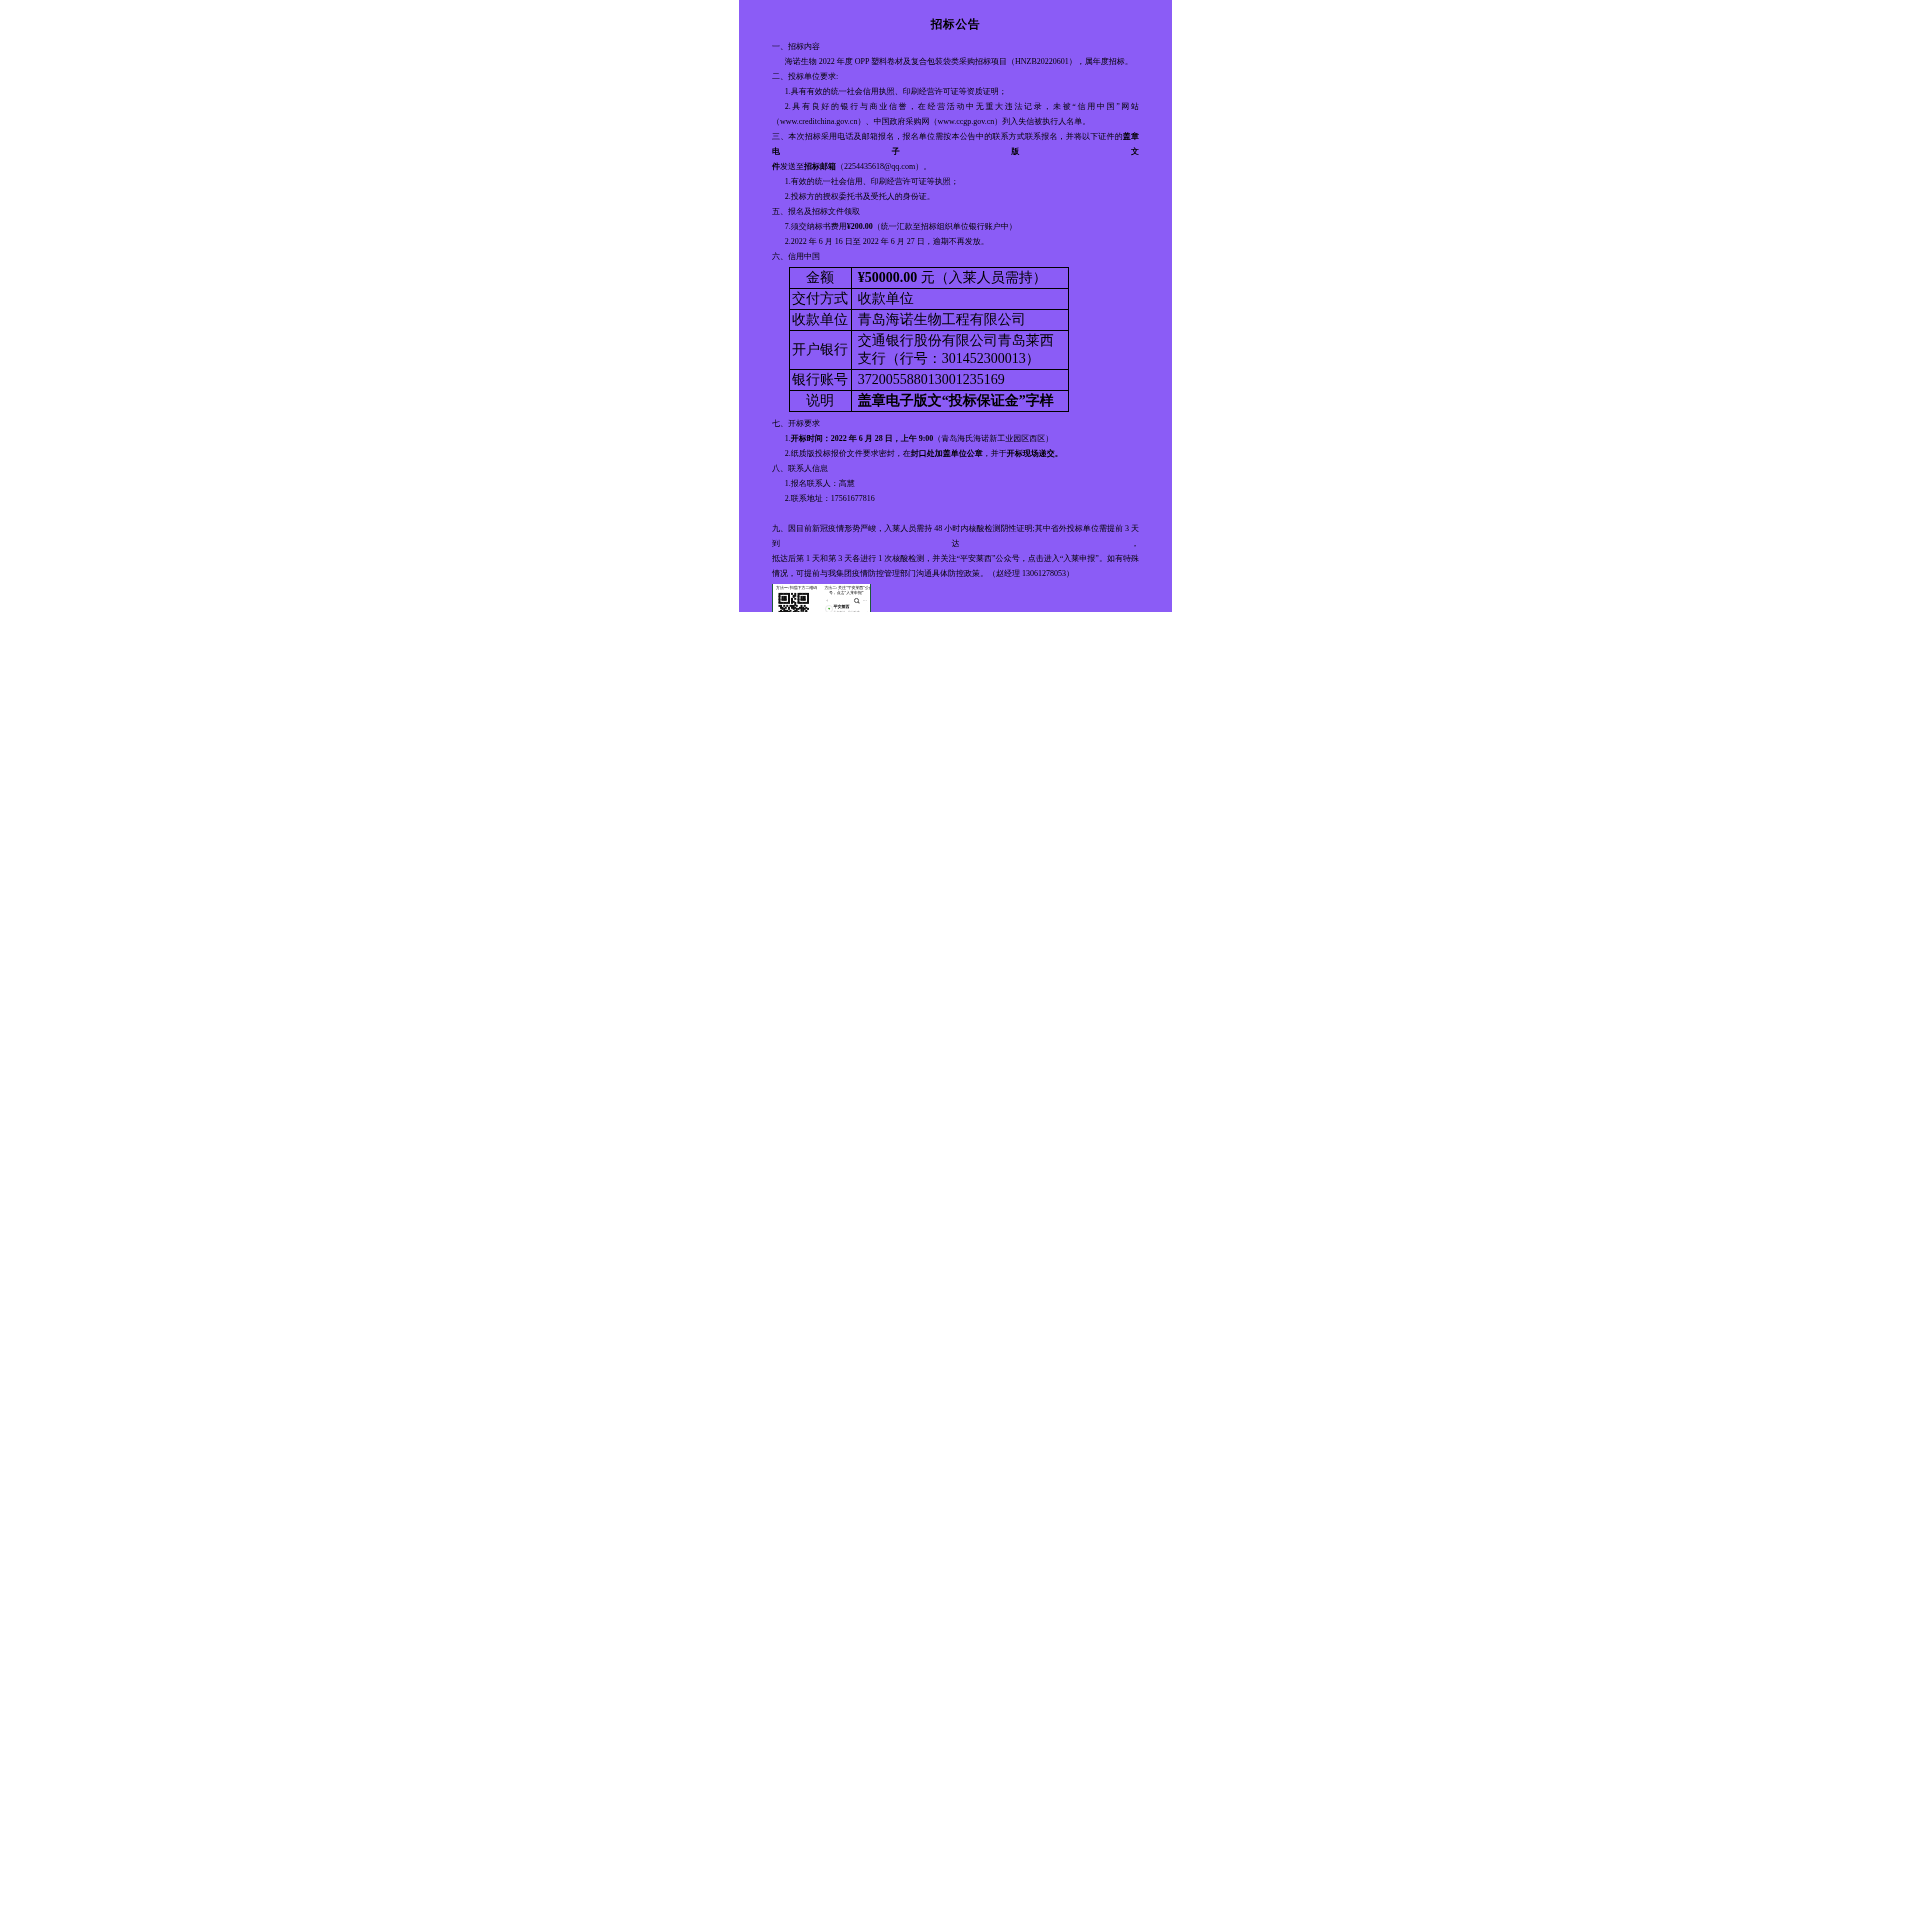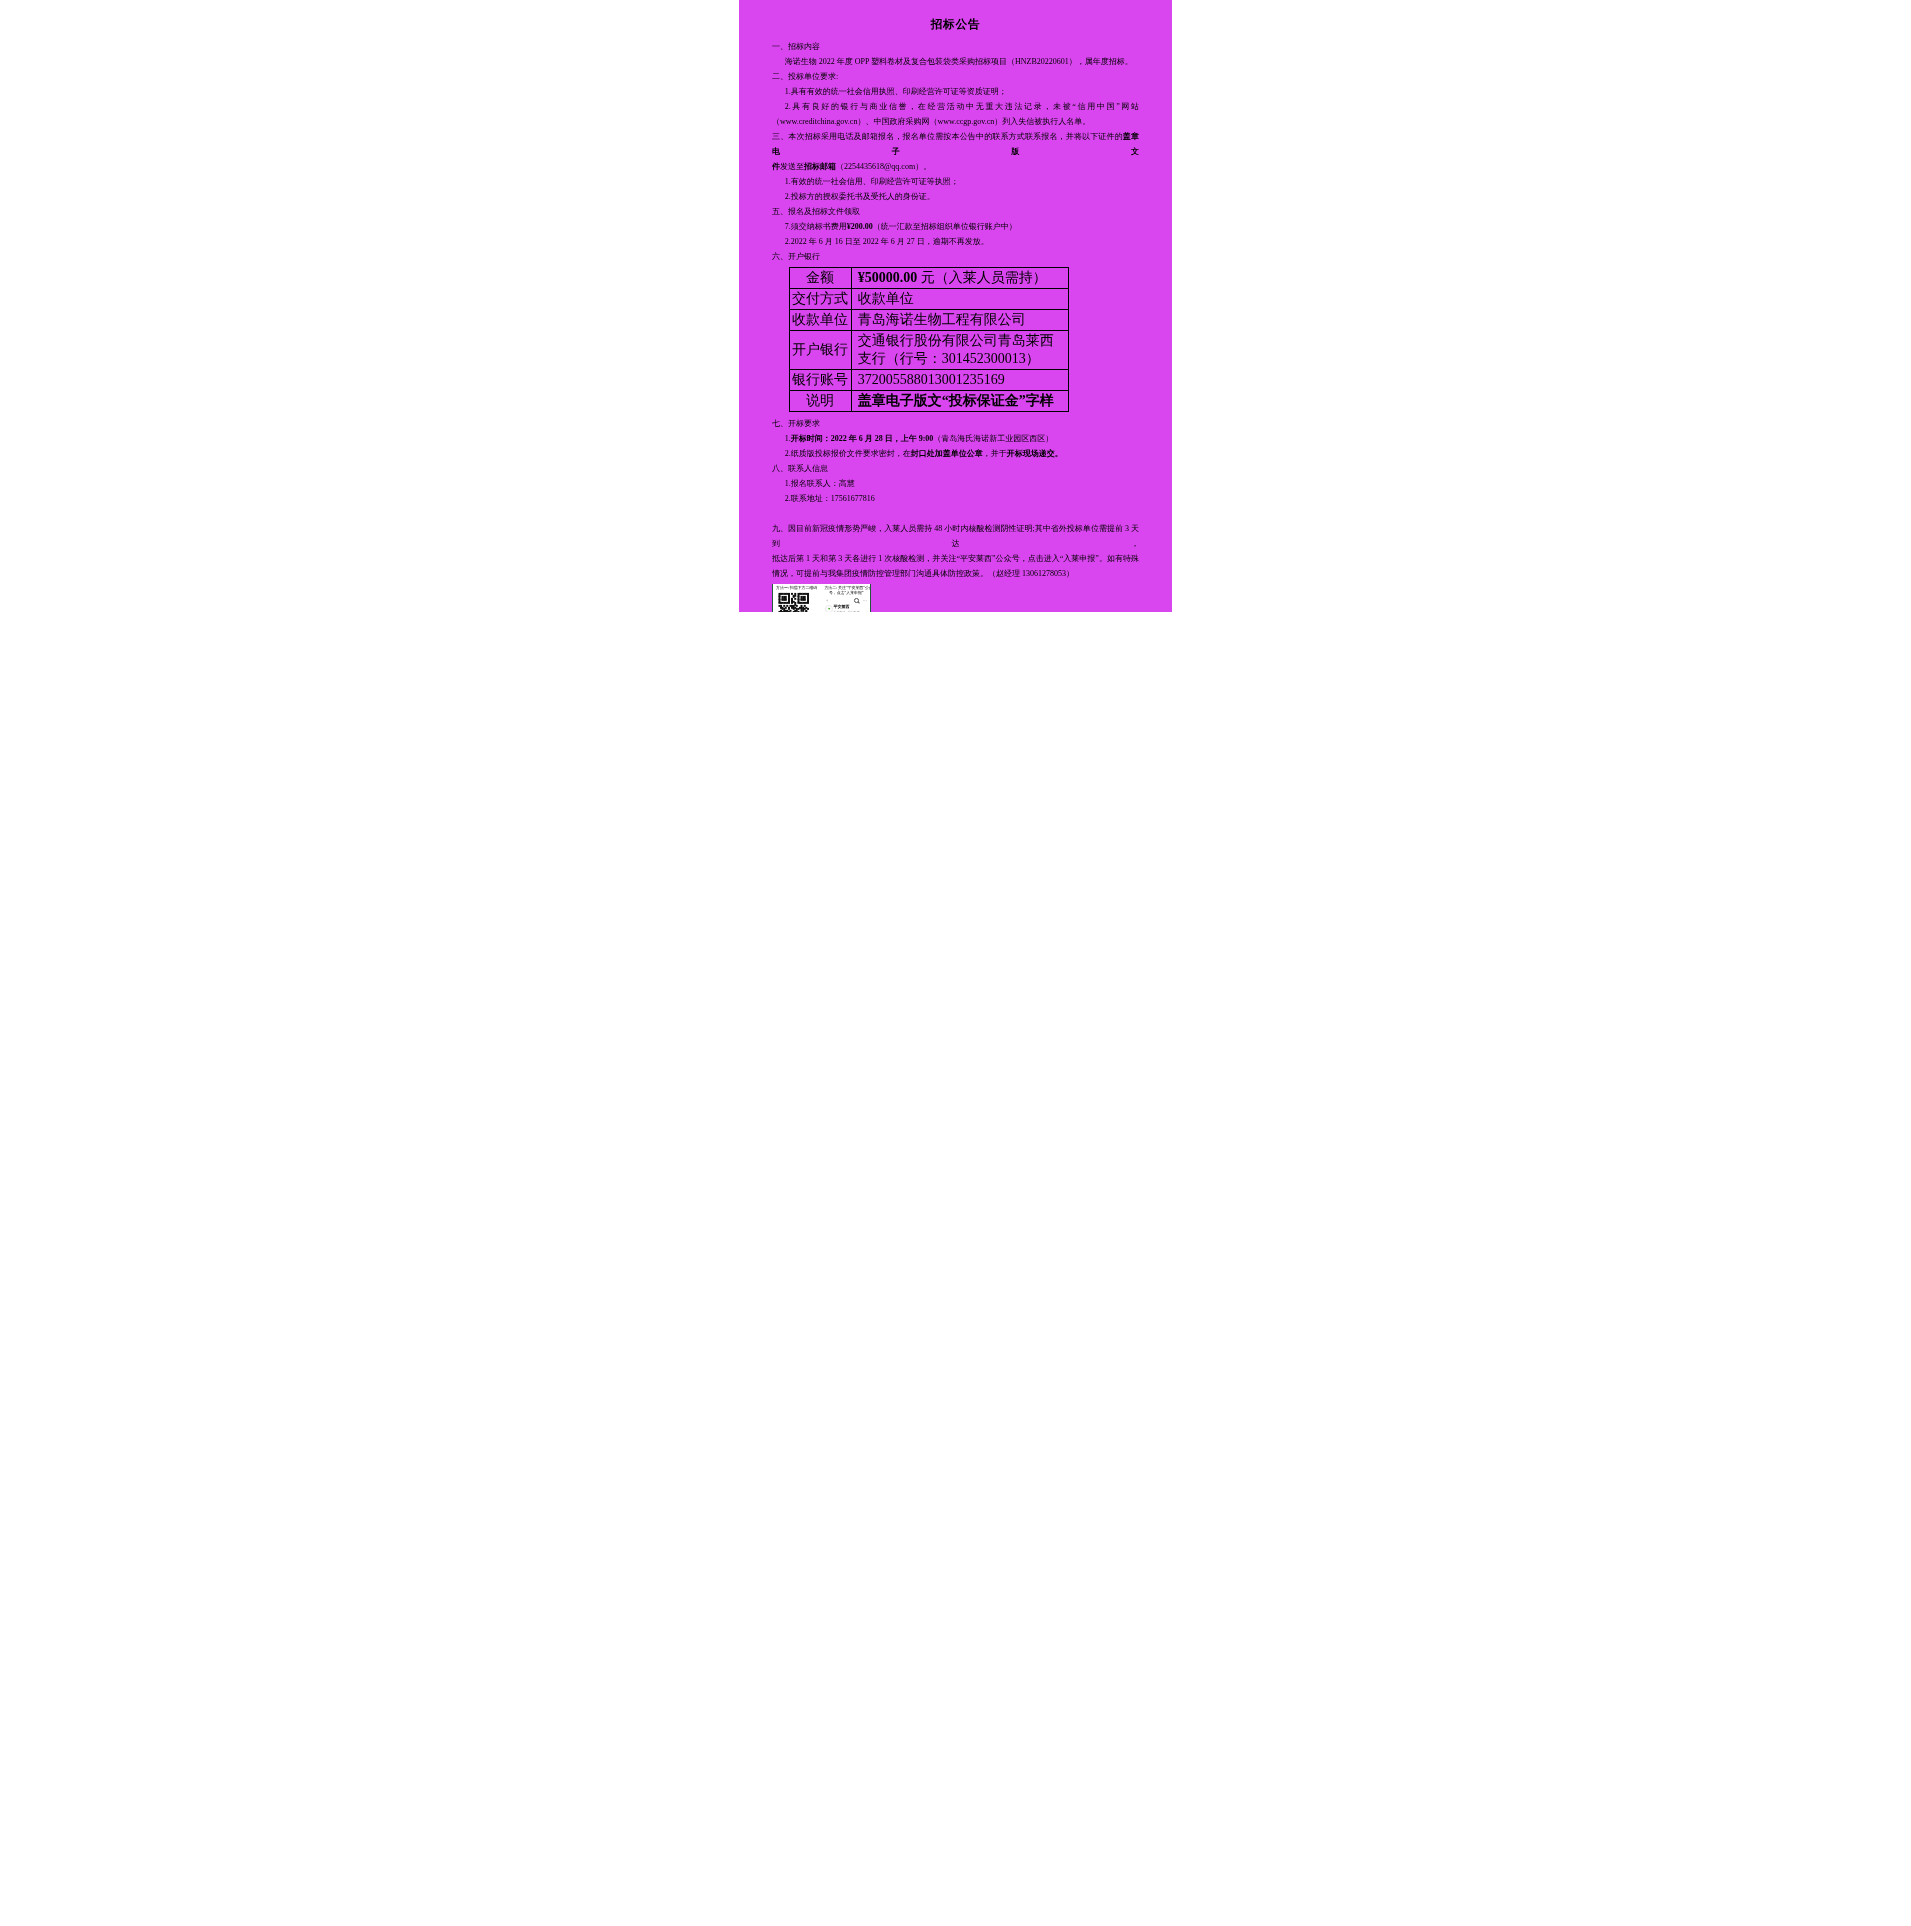--- a/index.html
+++ b/index.html
@@ -1,17 +1,17 @@
 <!DOCTYPE html>
 <html style="font-size:6.2px"><head>
 <meta charset="utf-8">
 <style>
   html,body{margin:0;padding:0;background:#ffffff;}
   .page{
-    width:433px;height:612px;background:#d946ef;color:#000;
+    width:433px;height:612px;background:#8b5cf6;color:#000;
     font-family:"Liberation Serif","DejaVu Serif",serif;
     position:relative;overflow:hidden;margin:0 auto;
   }
   .content{padding:8.5px 33px 0 33px;}
   .doc-title{
     text-align:center;font-size:11.6px;font-weight:bold;line-height:15.4px;
     margin:8.5px 0 6.2px 0;letter-spacing:0.8px;
   }
   .line{font-size:8px;line-height:15px;white-space:normal;font-family:Liberation Serif, serif;}
   .ind{text-indent:12.7px;}
@@ -92,21 +92,21 @@
 
     <div class="line fill"><span>三、本次招标采用电话及邮箱报名，报名单位需按本公告中的联系方式联系报名，并将以下证件的</span><b>盖章电子版文</b></div>
     <div class="line"><b>件</b><span>发送至</span><b>招标邮箱</b><span>（2254435618@qq.com）。</span></div>
     <div class="line ind">1.有效的统一社会信用、印刷经营许可证等执照；</div>
     <div class="line ind">2.投标方的授权委托书及受托人的身份证。</div>
 
     <div class="line">五、报名及招标文件领取</div>
     <div class="line ind"><span>7.须交纳标书费用</span><b>¥200.00</b><span>（统一汇款至招标组织单位银行账户中）</span></div>
     <div class="line ind">2.2022 年 6 月 16 日至 2022 年 6 月 27 日，逾期不再发放。</div>
 
-    <div class="line">六、开户银行</div>
+    <div class="line">六、信用中国</div>
 
     <table class="deposit">
       <tbody>
           <tr>
         <td class="lab">金额</td>
         <td class="val"><b>¥50000.00</b><span> 元（入莱人员需持）</span></td>
       </tr>
       <tr>
         <td class="lab">交付方式</td>
         <td class="val">收款单位</td>

